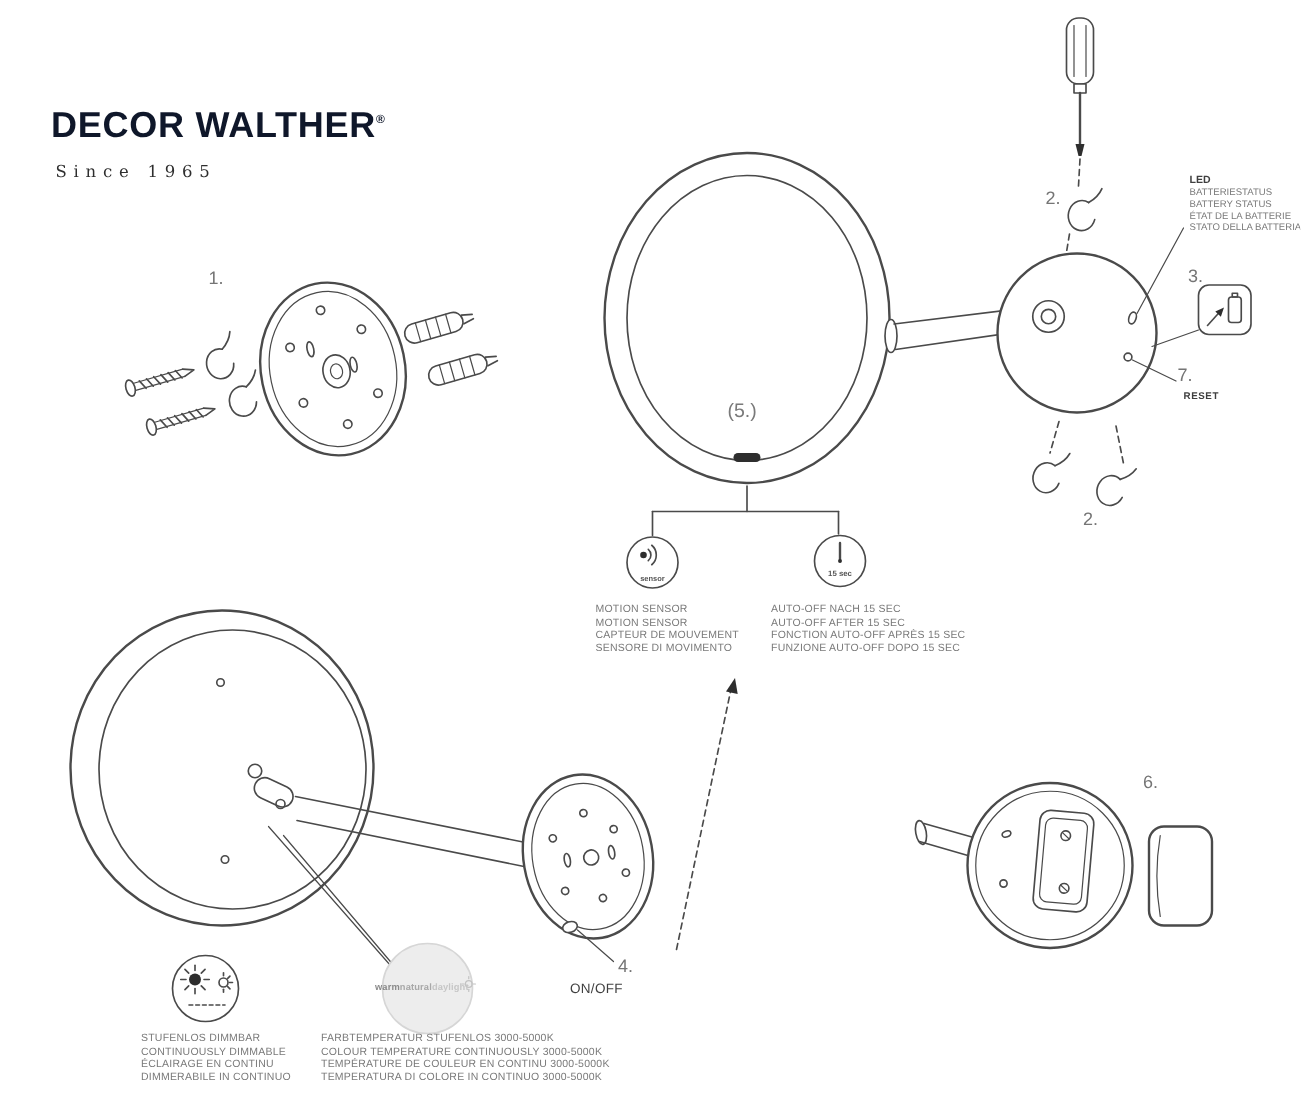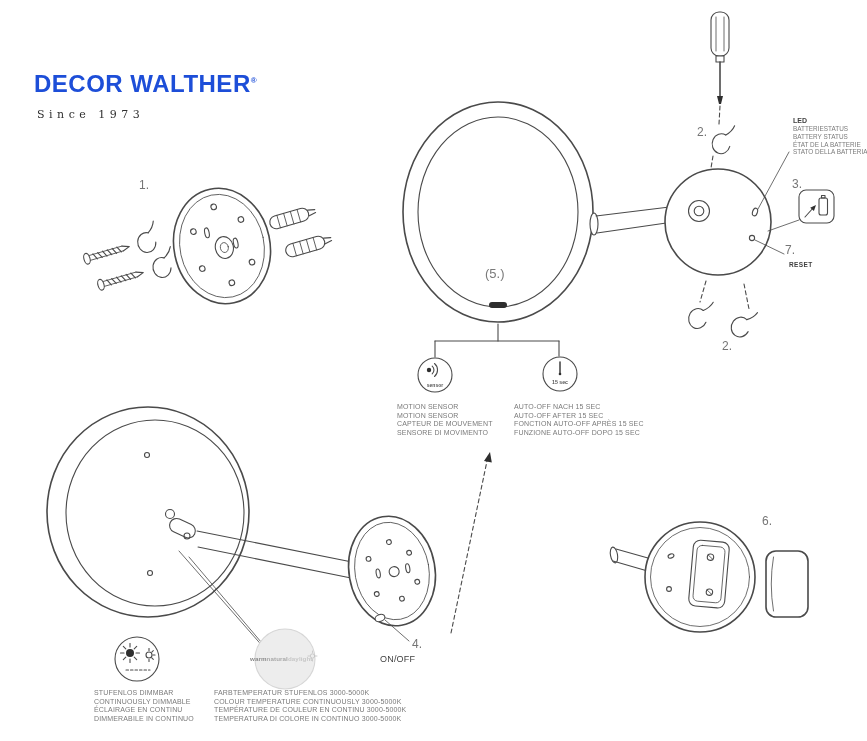--- a/index.html
+++ b/index.html
@@ -10,21 +10,21 @@
       stroke:#4a4a4a;fill:none;stroke-width:1.1;stroke-linecap:round;stroke-linejoin:round;}
   .art .fillw{fill:#ffffff;}
   .art .thick{stroke-width:1.6;}
   .art .thin{stroke-width:.8;}
   .art .dash{stroke-dasharray:4 3;}
   .art .filldark{fill:#2e2e2e;stroke:none;}
   .art .ltgray{fill:#ededed;stroke:#d6d6d6;}
   .art .ltstroke{stroke:#c2c2c2;}
   .art text{fill:#565656;stroke:none;font-family:"Liberation Sans",sans-serif;}
   .t{position:absolute;white-space:nowrap;}
-  .logo{font-size:24px;font-weight:700;letter-spacing:.5px;color:#1d4ed8;}
+  .logo{font-size:24px;font-weight:700;letter-spacing:.5px;color:#0f172a;}
   .logo sup{font-size:8px;vertical-align:super;}
   .tagline{font-family:"DejaVu Serif",serif;font-size:11px;letter-spacing:4.5px;color:#2e2e2e;}
   .step{font-size:12px;color:#757575;}
   .step5{font-size:13px;color:#7a7a7a;}
   .small-block div{font-size:7px;line-height:8.6px;color:#7a7a7a;letter-spacing:.15px;}
   .led-title{font-size:7px;font-weight:700;color:#3f3f3f;margin-bottom:1px;}
   .led-lines div{font-size:6.4px;line-height:7.8px;color:#7a7a7a;}
   .reset{font-size:6.5px;font-weight:700;letter-spacing:.4px;color:#3f3f3f;}
   .onoff{font-size:9px;color:#3f3f3f;letter-spacing:.2px;}
   .colorscale{font-size:6.2px;font-weight:700;letter-spacing:.1px;text-align:center;width:58px;}
@@ -236,21 +236,21 @@
     <line x1="312.5" y1="652.5" x2="312.5" y2="651" class="ltstroke thin"></line>
     <line x1="312.5" y1="659.5" x2="312.5" y2="661" class="ltstroke thin"></line>
     <line x1="315.5" y1="656" x2="317" y2="656" class="ltstroke thin"></line>
     <line x1="309.5" y1="656" x2="308" y2="656" class="ltstroke thin"></line>
   </g>
 </svg>
 
 <div class="t logo" style="left:34px;top:70px">
   <span>DECOR WALTHER</span><sup>®</sup>
 </div>
-<div class="t tagline" style="left:37px;top:108px">Since 1973</div>
+<div class="t tagline" style="left:37px;top:108px">Since 1965</div>
 
 <div class="t step" style="left:139px;top:178px">1.</div>
 <div class="t step" style="left:697px;top:125px">2.</div>
 <div class="t step" style="left:792px;top:177px">3.</div>
 <div class="t step" style="left:785px;top:243px">7.</div>
 <div class="t reset" style="left:789px;top:261px">RESET</div>
 <div class="t step" style="left:722px;top:339px">2.</div>
 <div class="t step5" style="left:485px;top:266px">(5.)</div>
 <div class="t step" style="left:412px;top:637px">4.</div>
 <div class="t onoff" style="left:380px;top:654px">ON/OFF</div>

